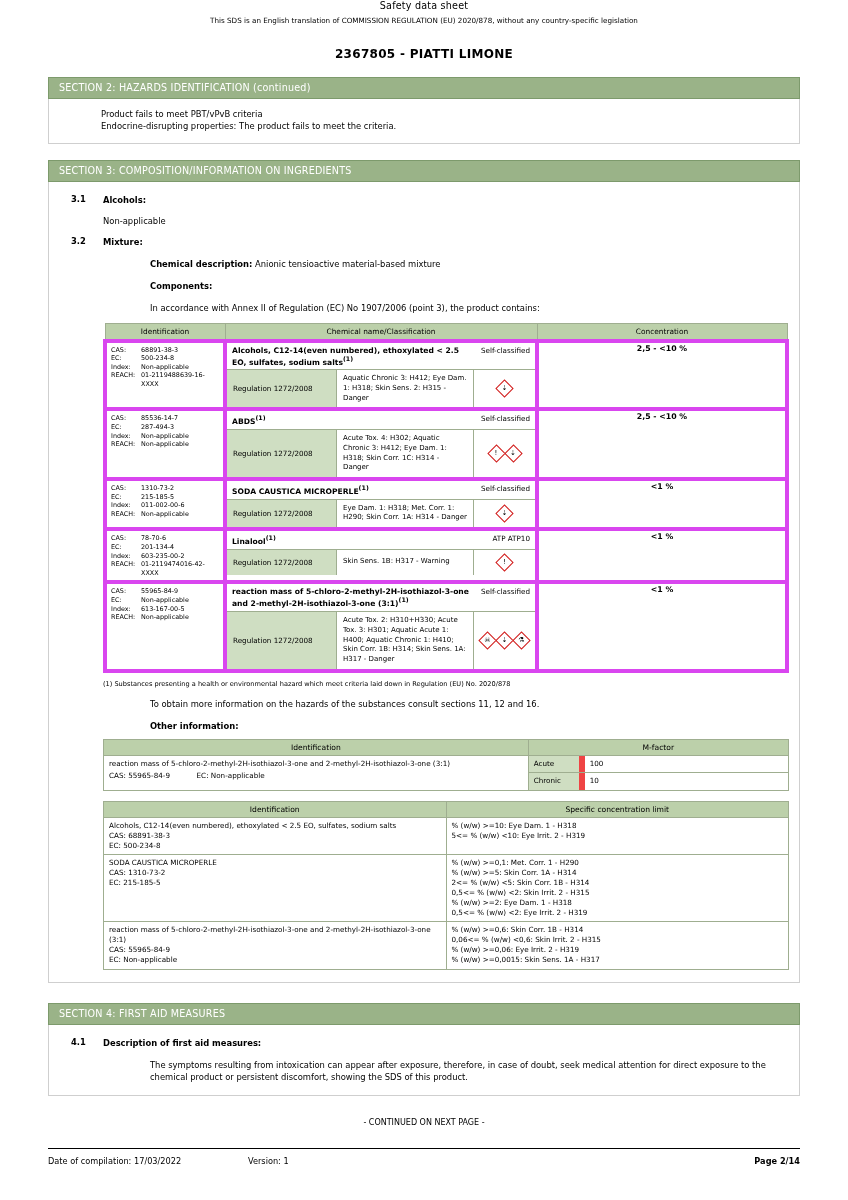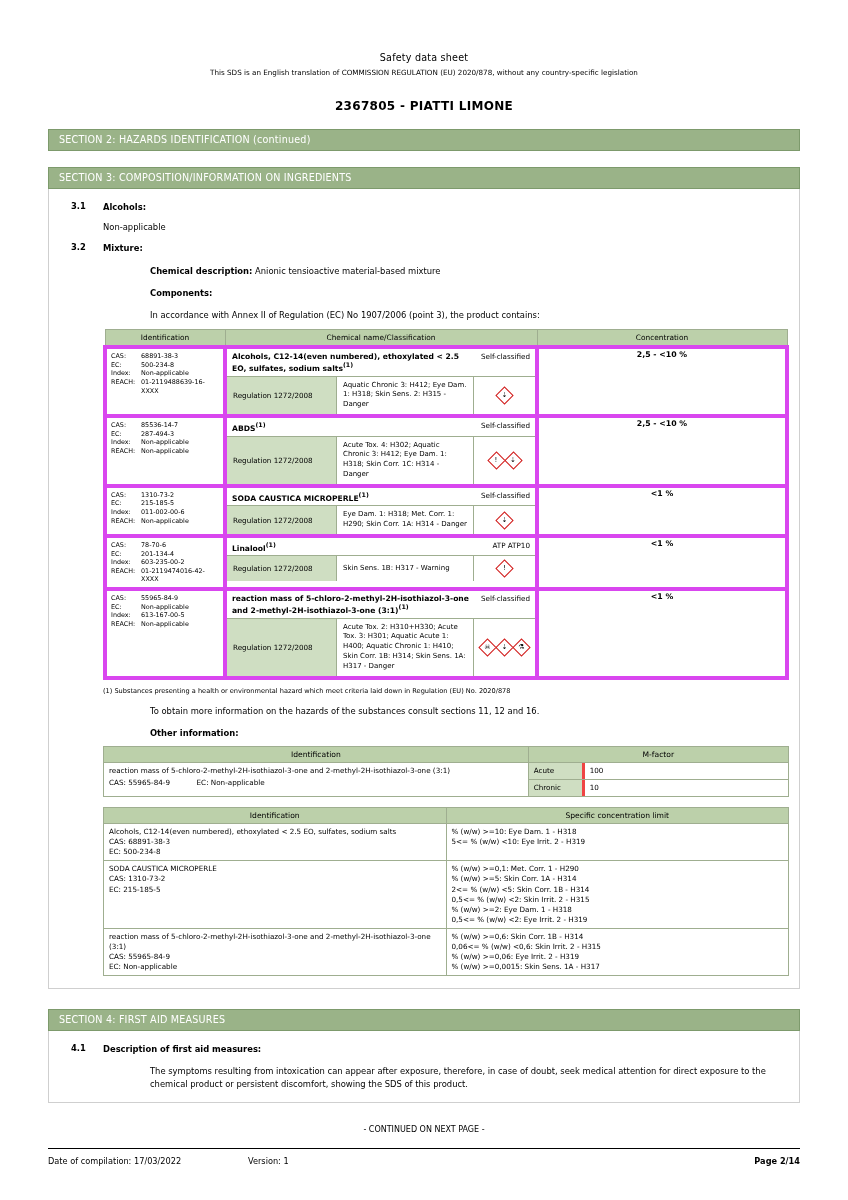--- a/index.html
+++ b/index.html
@@ -9,21 +9,21 @@
     height: 1200px;
     background: #ffffff;
     font-family: "DejaVu Sans", "Liberation Sans", sans-serif;
     font-size: 8.2px;
     color: #000000;
     position: relative;
   }
   .page { position: relative; width: 848px; height: 1200px; padding: 0 48px; }
 
   
-  .doc-header { text-align: center; padding-top: 52px; }
+  .doc-header { text-align: center; }
   .doc-title { font-size: 9.6px; letter-spacing: .2px; }
   .doc-sub { font-size: 7.2px; margin-top: 5px; }
   .product-title { text-align: center; font-size: 12px; font-weight: bold; margin-top: 22px; letter-spacing: .3px; }
 
   
   .section-bar {
     background: #9ab388;
     color: #ffffff;
     font-size: 9.6px;
     padding: 4px 10px 5px 10px;
@@ -96,21 +96,21 @@
   
   .g-table { margin-top: 7px; table-layout: fixed; }
   .g-table th {
     background: #bcd0aa; border: 1px solid #9fae90; font-weight: normal;
     font-size: 7.6px; padding: 3px; text-align: center;
   }
   .g-table td { border: 1px solid #9fae90; font-size: 7.2px; padding: 3px 5px; vertical-align: top; line-height: 1.4; }
   .g-table td.sub { padding: 0; }
   .mf-row { display: flex; border-bottom: 1px solid #9fae90; }
   .mf-row:last-child { border-bottom: none; }
-  .mf-k { width: 56px; flex: 0 0 56px; background: #cfdec2; border-right: 3px solid #ef4444; padding: 3px 5px; font-size: 7.2px; }
+  .mf-k { width: 56px; flex: 0 0 56px; background: #cfdec2; border-right: 6px solid #ef4444; padding: 3px 5px; font-size: 7.2px; }
   .mf-v { flex: 1 1 auto; padding: 3px 5px; font-size: 7.2px; }
 
   
   .continued { text-align: center; font-size: 8px; margin-top: 22px; }
   .footer {
     position: absolute; left: 48px; right: 48px; bottom: 34px;
     border-top: 1px solid #000; padding-top: 7px;
     display: flex; align-items: center; font-size: 8.2px;
   }
   .footer .date { width: 200px; }
@@ -123,20 +123,24 @@
 <div class="page">
 
   <div class="doc-header">
     <div class="doc-title">Safety data sheet</div>
     <div class="doc-sub">This SDS is an English translation of COMMISSION REGULATION (EU) 2020/878, without any country-specific legislation</div>
   </div>
   <div class="product-title">2367805 - PIATTI LIMONE</div>
 
   <div class="section-wrap">
     <div class="section-bar">SECTION 2: HAZARDS IDENTIFICATION (continued)</div>
+    <div class="section-box">
+      <div class="txt">Product fails to meet PBT/vPvB criteria</div>
+      <div class="txt">Endocrine-disrupting properties: The product fails to meet the criteria.</div>
+    </div>
   </div>
 
   <div class="section-wrap">
     <div class="section-bar">SECTION 3: COMPOSITION/INFORMATION ON INGREDIENTS</div>
     <div class="section-box" style="padding:10px 10px 12px 10px;">
 
       <div class="numrow" style="margin-top:2px;">
         <div class="num">3.1</div>
         <div class="body">
           <div class="bold txt">Alcohols:</div>

